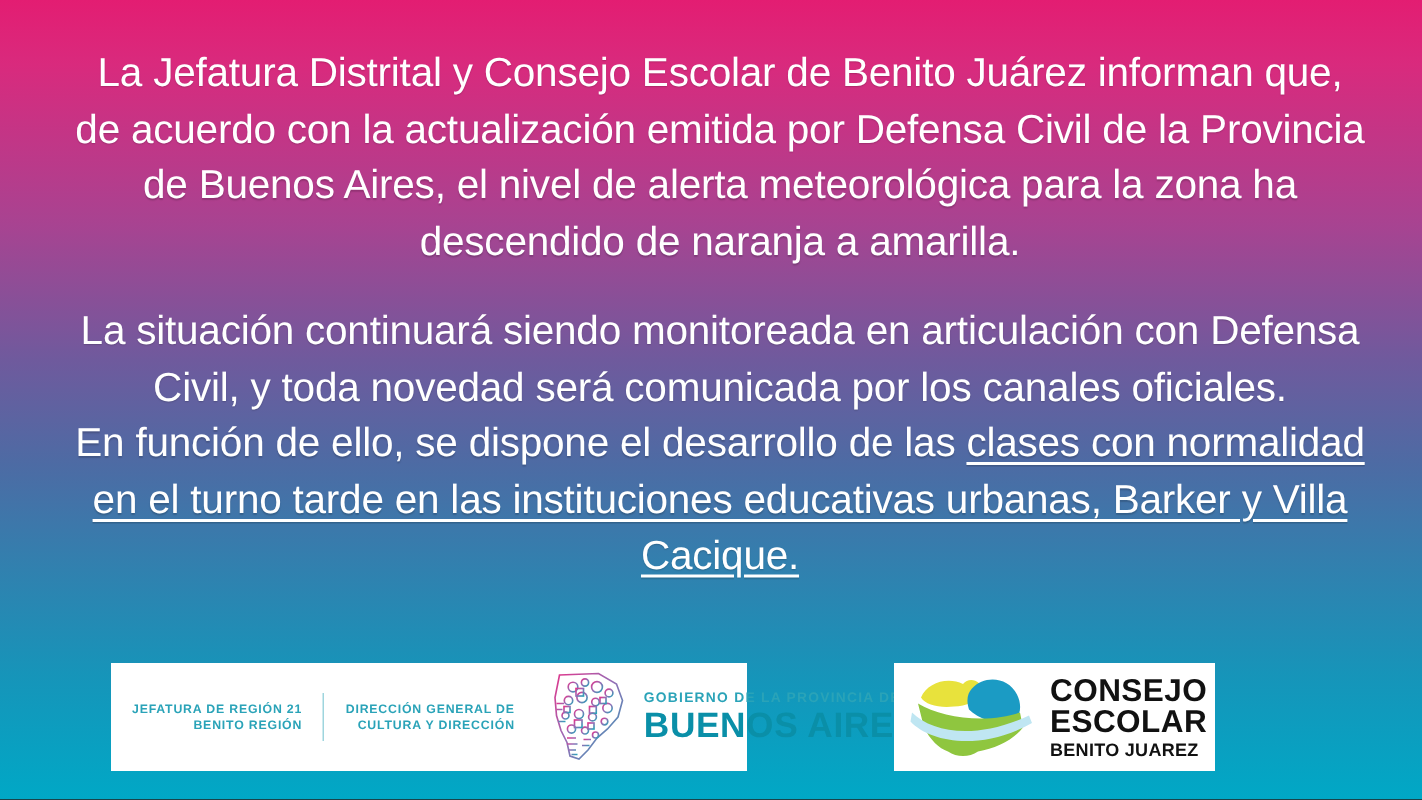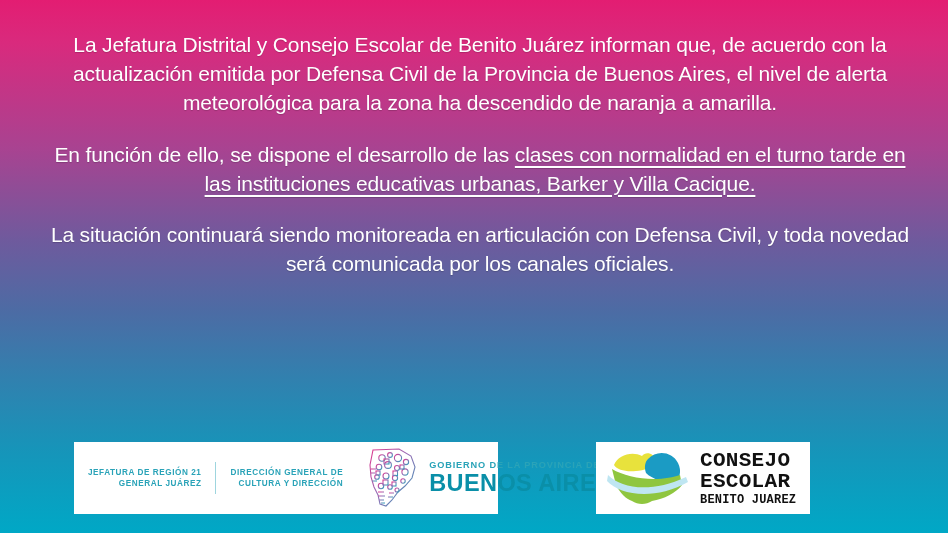--- a/index.html
+++ b/index.html
@@ -31,21 +31,21 @@
     left: 0;
     right: 0;
     top: 30px;
     padding: 0 36px;
     box-sizing: border-box;
     text-align: center;
     color: #ffffff;
   }
   .para {
     margin: 0 0 18px 12px;
-    font-size: 21px;
+    font-size: 27px;
     line-height: 1.39;
     letter-spacing: -0.15px;
     font-weight: 400;
     text-shadow: 0 1px 1px rgba(0,0,0,0.18);
   }
   .para.p1 { margin-bottom: 22px; }
   .para.p2 { margin-bottom: 22px; }
   .para.p3 { margin-bottom: 0; }
   .para .u {
     text-decoration: underline;
@@ -135,21 +135,20 @@
     top: 9px;
     width: 214px;
     height: 72px;
     padding: 0 8px 0 6px;
     gap: 6px;
   }
   .ce-emblem { width: 92px; height: 58px; flex: 0 0 92px; }
   .ce-text {
     line-height: 1;
     color: #111111;
-    font-family: Liberation Mono, monospace;
   }
   .ce-l1, .ce-l2 {
     font-size: 21px;
     font-weight: bold;
     letter-spacing: 0.3px;
     line-height: 1.02;
   }
   .ce-l3 {
     font-size: 12px;
     font-weight: bold;
@@ -159,34 +158,34 @@
 </style>
 </head>
 <body>
 
 <div id="poster">
 
   <div class="message">
 
     <p class="para p1">La Jefatura Distrital y Consejo Escolar de Benito Juárez informan que, de acuerdo con la actualización emitida por Defensa Civil de la Provincia de Buenos Aires, el nivel de alerta meteorológica para la zona ha descendido de naranja a amarilla.</p>
 
+    <p class="para p3">La situación continuará siendo monitoreada en articulación con Defensa Civil, y toda novedad será comunicada por los canales oficiales.</p>
+
     <p class="para p2">
       <span>En función de ello,  se dispone el desarrollo de las </span><span class="u">clases con normalidad en el turno tarde en las instituciones educativas urbanas, Barker y Villa Cacique.</span>
     </p>
-
-    <p class="para p3">La situación continuará siendo monitoreada en articulación con Defensa Civil, y toda novedad será comunicada por los canales oficiales.</p>
   </div>
 
   <div class="logo-strip">
 
     <div class="logo-card" id="card-dgcye">
 
       <div class="jef-block">
         <div>JEFATURA DE REGIÓN  21</div>
-        <div>GENERAL JUÁREZ</div>
+        <div>BENITO REGIÓN</div>
       </div>
 
       <div class="vdiv"></div>
 
       <div class="dg-block">
         <div>DIRECCIÓN GENERAL DE</div>
         <div>CULTURA Y DIRECCIÓN</div>
       </div>
 
       <div class="pba-logo">

